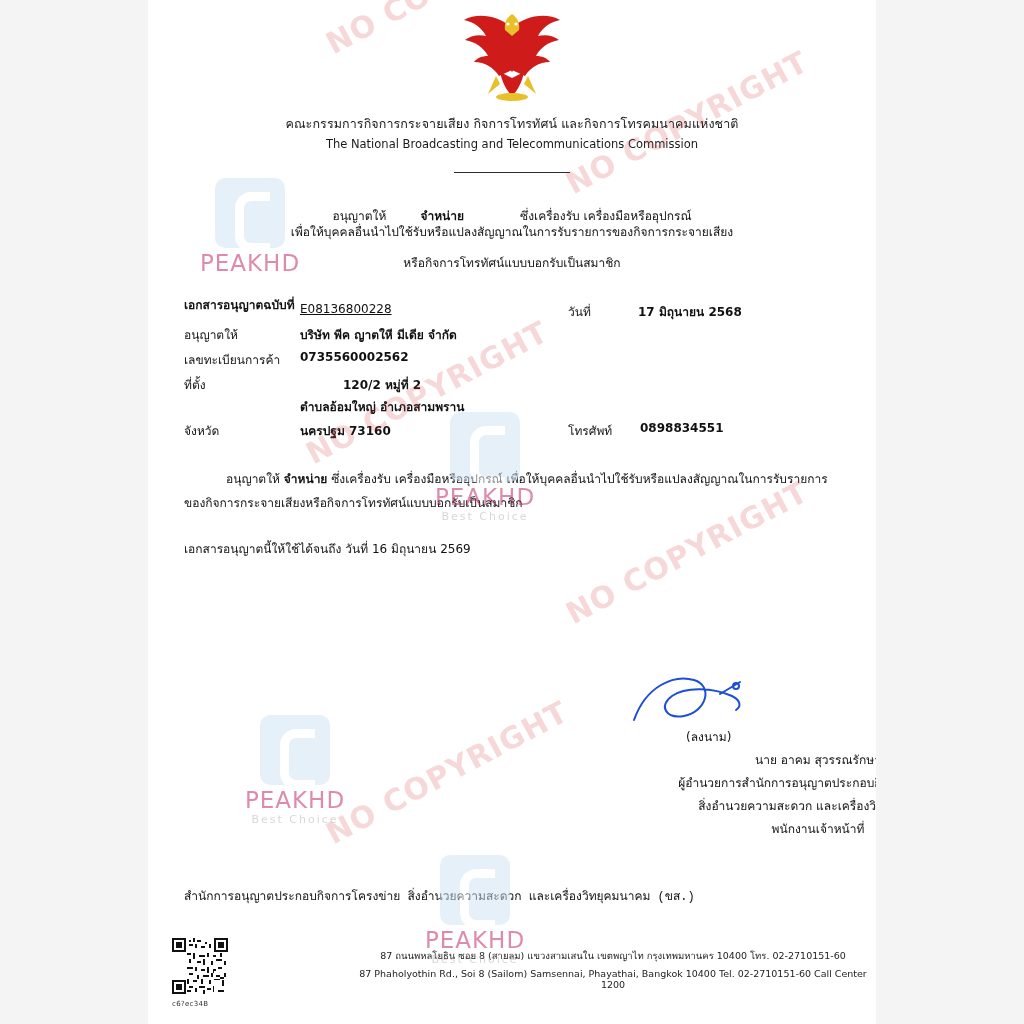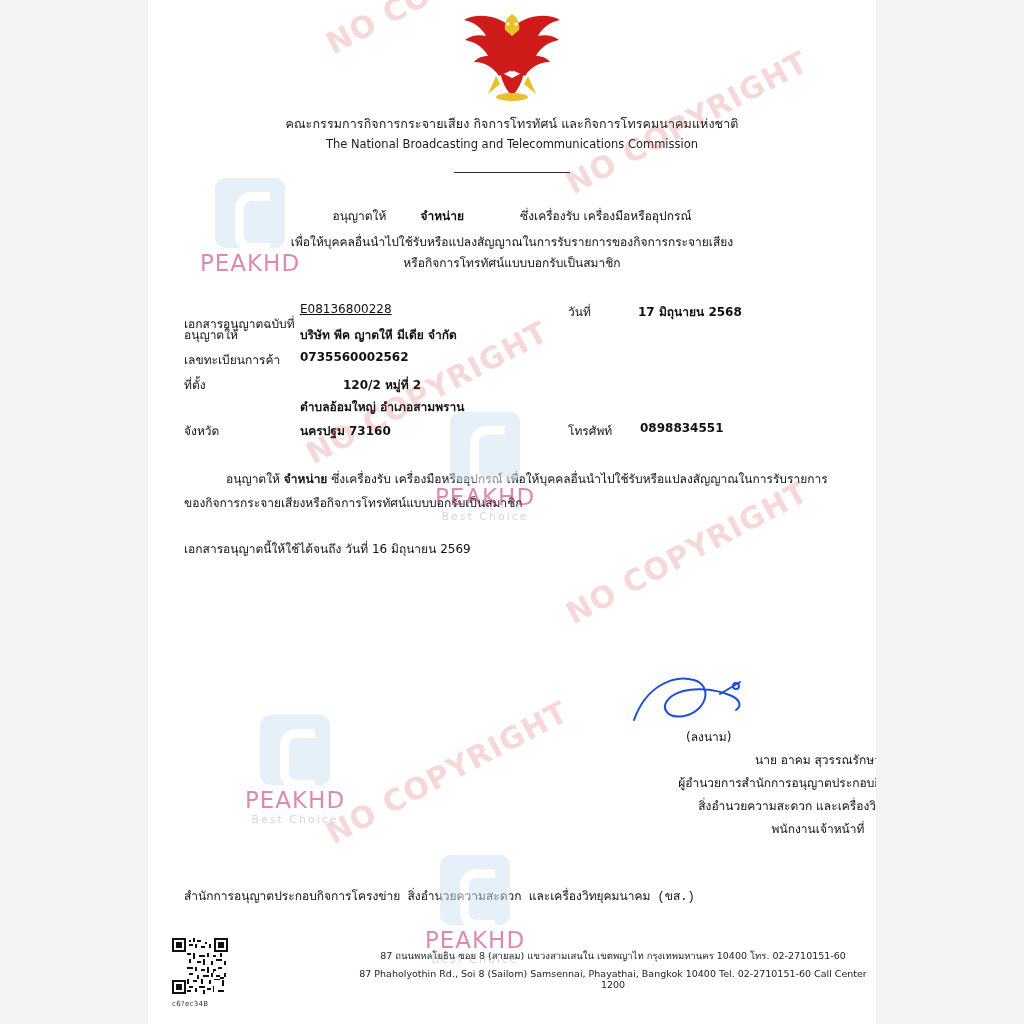--- a/index.html
+++ b/index.html
@@ -75,21 +75,21 @@
     left: 0;
     width: 100%;
     text-align: center;
     font-size: 12px;
     color: #111;
   }
   .intro-l1 .seg-a { margin-right: 34px; }
   .intro-l1 .seg-b { font-weight: bold; margin-right: 56px; }
   .intro-l2 {
     position: absolute;
-    top: 232px;
+    top: 222px;
     left: 0; width: 100%;
     text-align: center;
     font-size: 12px; color: #111;
   }
   .intro-l3 {
     position: absolute;
     top: 253px;
     left: 0; width: 100%;
     text-align: center;
     font-size: 12px; color: #111;
@@ -98,21 +98,21 @@
   
   .field {
     position: absolute;
     font-size: 12px;
     color: #111;
     white-space: nowrap;
   }
   .lbl { color: #111; }
   .val { font-weight: bold; color: #111; }
 
-  .f-row1-lbl { left: 36px;  top: 314px; }
+  .f-row1-lbl { left: 36px;  top: 295px; font-weight: bold; }
   .f-row1-val { left: 152px; top: 302px; font-weight: normal; text-decoration: underline;}
   .f-date-lbl { left: 420px; top: 302px; }
   .f-date-val { left: 490px; top: 302px; }
 
   .f-row2-lbl { left: 36px;  top: 325px; }
   .f-row2-val { left: 152px; top: 325px; }
 
   .f-row3-lbl { left: 36px;  top: 350px; }
   .f-row3-val { left: 152px; top: 350px; }
 

